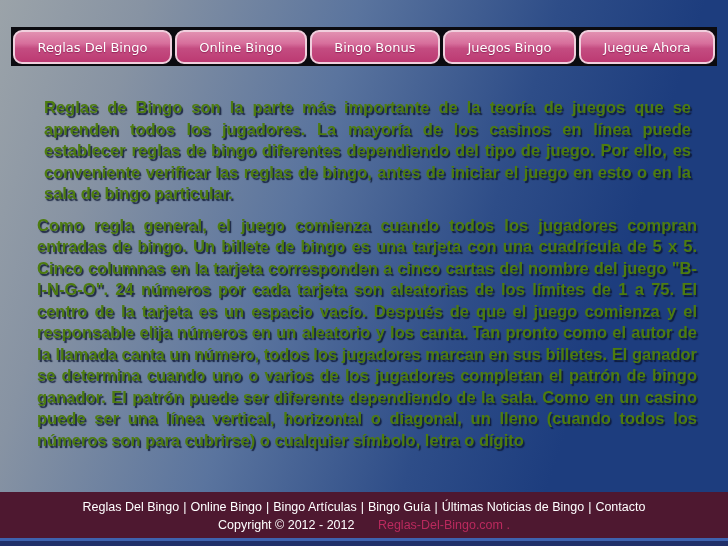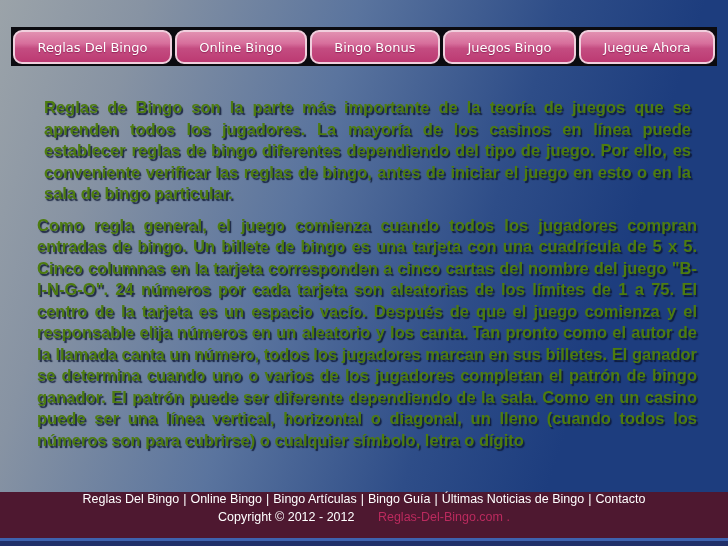--- a/index.html
+++ b/index.html
@@ -41,21 +41,21 @@
     margin-top: 20px;
   }
   .content p { margin: 0 0 10px 0; }
   .content p.p1 { margin-left: 7px; margin-right: 6px; }
 
   
   .footer {
     position: absolute; left: 0; bottom: 8px; width: 728px; height: 46px;
     background: #4e1830;
     color: #ffffff; text-align: center; font-size: 12.5px;
-    box-sizing: border-box; 
+    box-sizing: border-box; padding-top: 8px;
   }
   .footer-links a { color: #ffffff; text-decoration: none; cursor: pointer; }
   .f-divider { margin: 0 4px; color: #ffffff; }
   .copyright { margin-top: 4px; }
   .copy-link { color: #bb2a5e; cursor: pointer; text-decoration: none; margin-left: 20px; }
   .copy-suffix { color: #bb2a5e; }
 
   .bottom-strip {
     position: absolute; bottom: 0; left: 0; width: 728px; height: 8px;
     background: #20306a; border-top: 3px solid #3e62ae; box-sizing: border-box;

